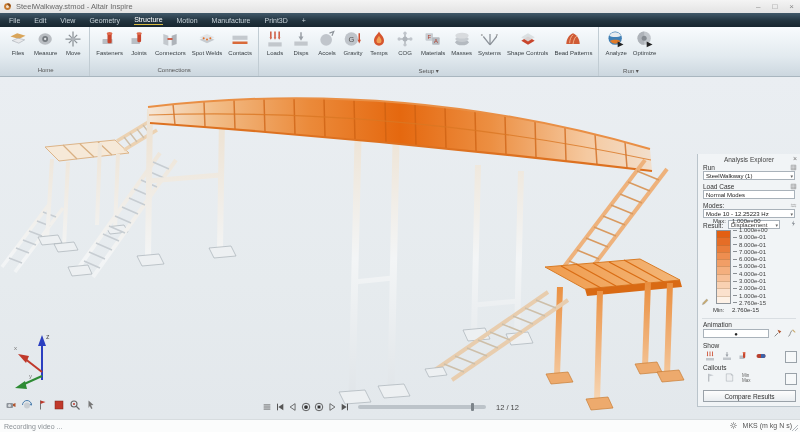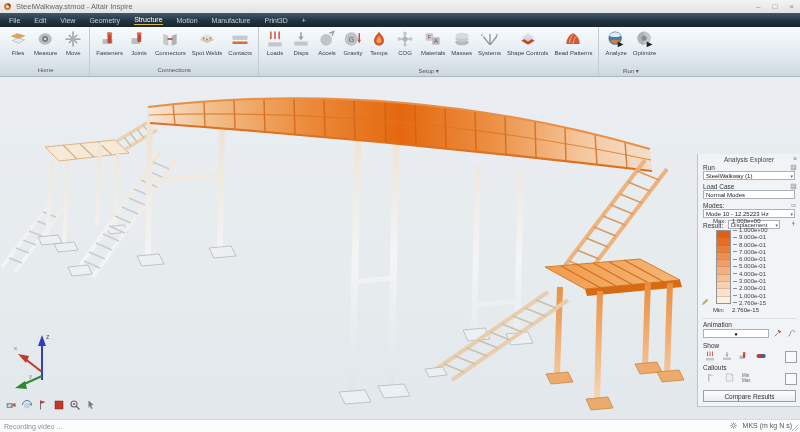--- a/index.html
+++ b/index.html
@@ -671,20 +671,55 @@
         <svg class="vtool" viewBox="0 0 24 24">
           <use href="#ic-vzoom" xlink:href="#ic-vzoom"></use>
         </svg>
 
         <svg class="vtool" viewBox="0 0 24 24">
           <use href="#ic-vcursor" xlink:href="#ic-vcursor"></use>
         </svg>
 
     </div>
 
+    <div class="playback">
+
+        <svg class="pbtn" viewBox="0 0 24 24">
+          <use href="#ic-menu" xlink:href="#ic-menu"></use>
+        </svg>
+
+        <svg class="pbtn" viewBox="0 0 24 24">
+          <use href="#ic-first" xlink:href="#ic-first"></use>
+        </svg>
+
+        <svg class="pbtn" viewBox="0 0 24 24">
+          <use href="#ic-prev" xlink:href="#ic-prev"></use>
+        </svg>
+
+        <svg class="pbtn" viewBox="0 0 24 24">
+          <use href="#ic-rec" xlink:href="#ic-rec"></use>
+        </svg>
+
+        <svg class="pbtn" viewBox="0 0 24 24">
+          <use href="#ic-stopc" xlink:href="#ic-stopc"></use>
+        </svg>
+
+        <svg class="pbtn" viewBox="0 0 24 24">
+          <use href="#ic-play" xlink:href="#ic-play"></use>
+        </svg>
+
+        <svg class="pbtn" viewBox="0 0 24 24">
+          <use href="#ic-last" xlink:href="#ic-last"></use>
+        </svg>
+
+      <div class="ptrack">
+          <span class="phandle"></span>
+        </div>
+      <span class="pframe">12 / 12</span>
+    </div>
 
     <div class="panel">
       <div class="ptitle">Analysis Explorer</div>
       <div class="pclose">×</div>
 
       <div class="plabel" style="top:10px">Run</div>
       <svg class="pmini" style="top:10px" viewBox="0 0 24 24">
           <use href="#ic-grid"></use>
         </svg>
       <div class="pfield" style="top:17px">

